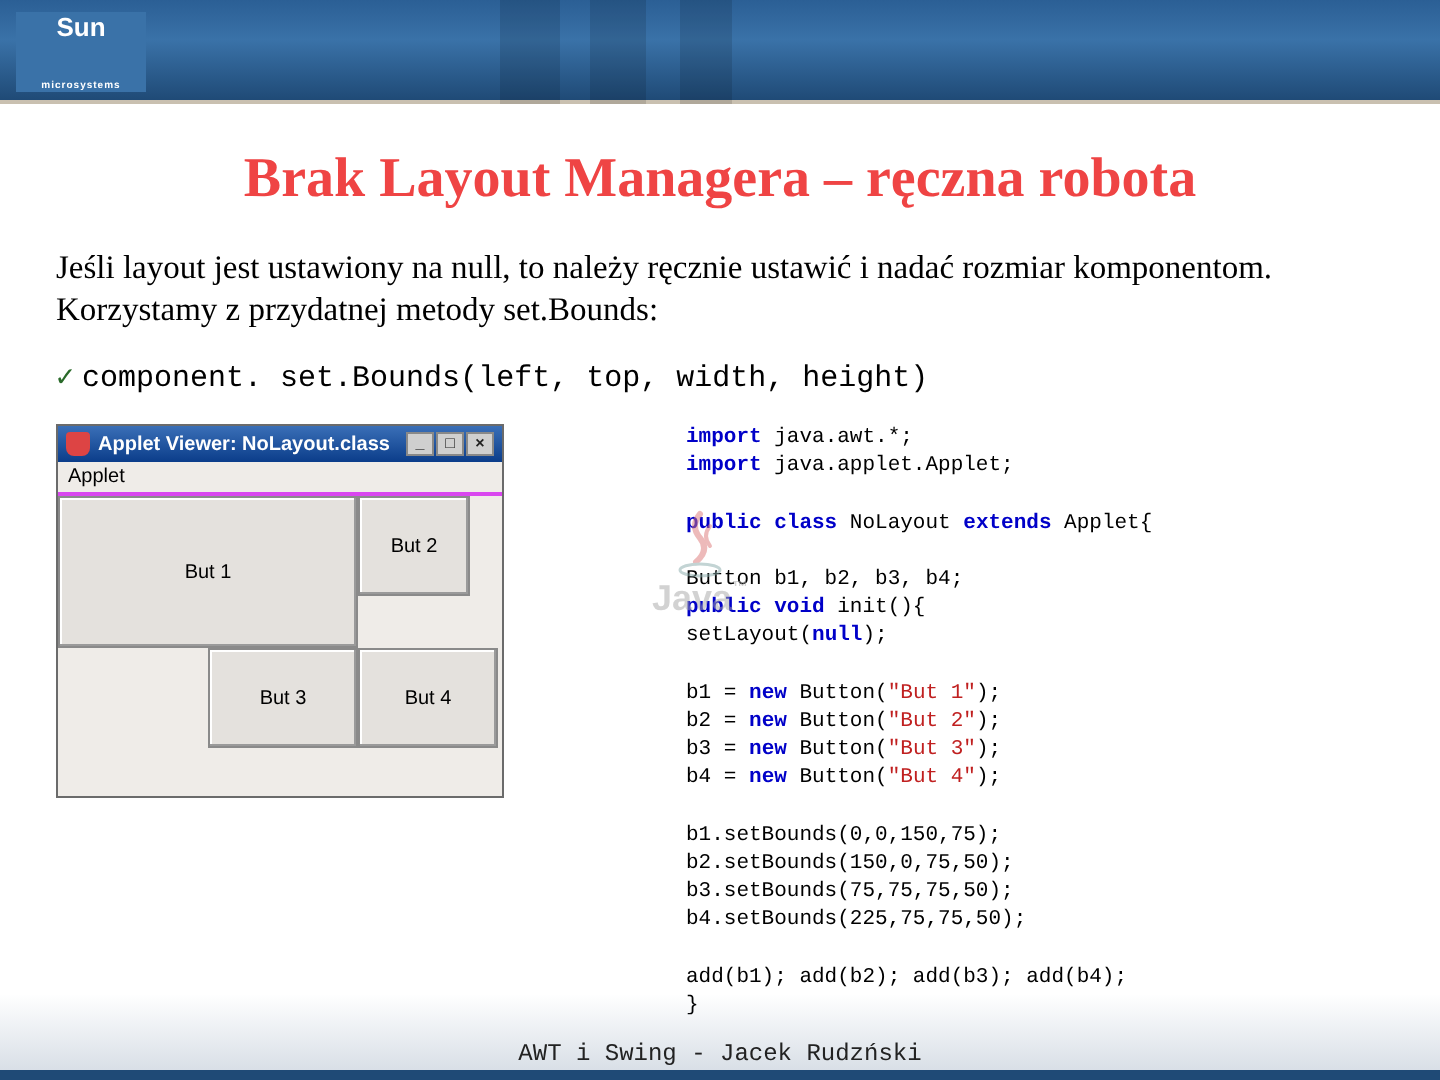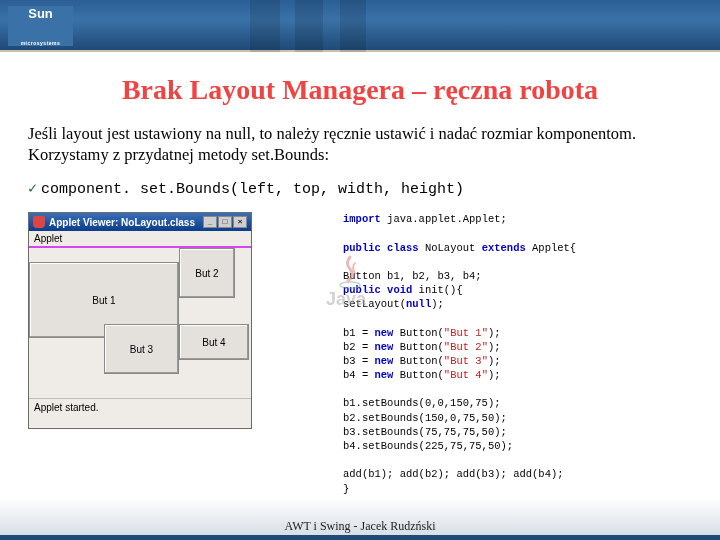--- a/index.html
+++ b/index.html
@@ -29,21 +29,21 @@
   .abtn { position: absolute; background: #e4e1dd; border: 1px solid #8a8a8a; box-shadow: inset -1px -1px 0 #9a9a9a, inset 1px 1px 0 #fff; font-size: 10px; display: flex; align-items: center; justify-content: center; }
   .status { font-size: 10px; padding: 3px 5px; border-top: 1px solid #bdbdbd; height: 30px; background: #efece8; }
   .java-logo-wrap { position: absolute; left: 290px; top: 255px; width: 120px; text-align: center; opacity: 0.5; }
   .java-steam { width: 30px; height: 34px; margin: 0 auto; }
   .java-steam svg { width: 100%; height: 100%; }
   .java-text { font-family: Arial, sans-serif; font-size: 18px; color: #a7a7a7; font-weight: 600; }
   .java-tm { font-size: 8px; vertical-align: top; }
   .code-block { font-family: "Courier New", monospace; font-size: 10.5px; line-height: 1.35; margin-left: 60px; }
   .kw { color: #0000c8; font-weight: bold; }
   .str { color: #c02020; }
-  .footer { position: absolute; bottom: 6px; width: 100%; text-align: center; font-family: Liberation Serif, serif; font-size: 12px; color: #222; }
+  .footer { position: absolute; bottom: 6px; width: 100%; text-align: center; font-family: Liberation Mono, monospace; font-size: 12px; color: #222; }
   .bottom-bar { position: absolute; bottom: 0; left: 0; right: 0; height: 5px; background: #1f4a76; }
   .bottom-grad { position: absolute; bottom: 5px; left: 0; right: 0; height: 38px; background: linear-gradient(rgba(42,78,120,0), rgba(42,78,120,0.18)); pointer-events: none; }
 </style>
 </head>
 <body>
 
 <div class="top-bar">
   <div class="sun-logo">
     <div class="brand">Sun</div>
     <div class="sub">microsystems</div>
@@ -70,37 +70,37 @@
           <span>Applet Viewer: NoLayout.class</span>
         </div>
         <div class="win-btns">
           <div class="wb">_</div>
           <div class="wb">□</div>
           <div class="wb">×</div>
         </div>
       </div>
       <div class="applet-menu">Applet</div>
       <div class="applet-body">
-        <div class="abtn" style="left:0px; top:14px; width:150px; height:76px;">
+        <div class="abtn" style="left:0px; top:0px; width:150px; height:76px;">
             <span>But 1</span>
           </div>
         <div class="abtn" style="left:150px; top:0px; width:56px; height:50px;">
             <span>But 2</span>
           </div>
         <div class="abtn" style="left:75px; top:76px; width:75px; height:50px;">
             <span>But 3</span>
           </div>
-        <div class="abtn" style="left:150px; top:76px; width:70px; height:36px;">
+        <div class="abtn" style="left:150px; top:76px; width:70px; height:50px;">
             <span>But 4</span>
           </div>
       </div>
-      <div class="status">Applet started.</div>
     </div>
 
     <div class="code-block">
+      <div><span class="kw">import</span><span> java.awt.*;</span></div>
       <div><span class="kw">import</span><span> java.applet.Applet;</span></div>
       <div>&nbsp;</div>
       <div><span class="kw">public class </span><span>NoLayout </span><span class="kw">extends</span><span> Applet{</span></div>
       <div>&nbsp;</div>
       <div>  Button b1, b2, b3, b4;</div>
       <div><span>  </span><span class="kw">public void</span><span> init(){</span></div>
       <div><span>  setLayout(</span><span class="kw">null</span><span>);</span></div>
       <div>&nbsp;</div>
       <div><span>  b1 = </span><span class="kw">new</span><span> Button(</span><span class="str">"But 1"</span><span>);</span></div>
       <div><span>  b2 = </span><span class="kw">new</span><span> Button(</span><span class="str">"But 2"</span><span>);</span></div>

